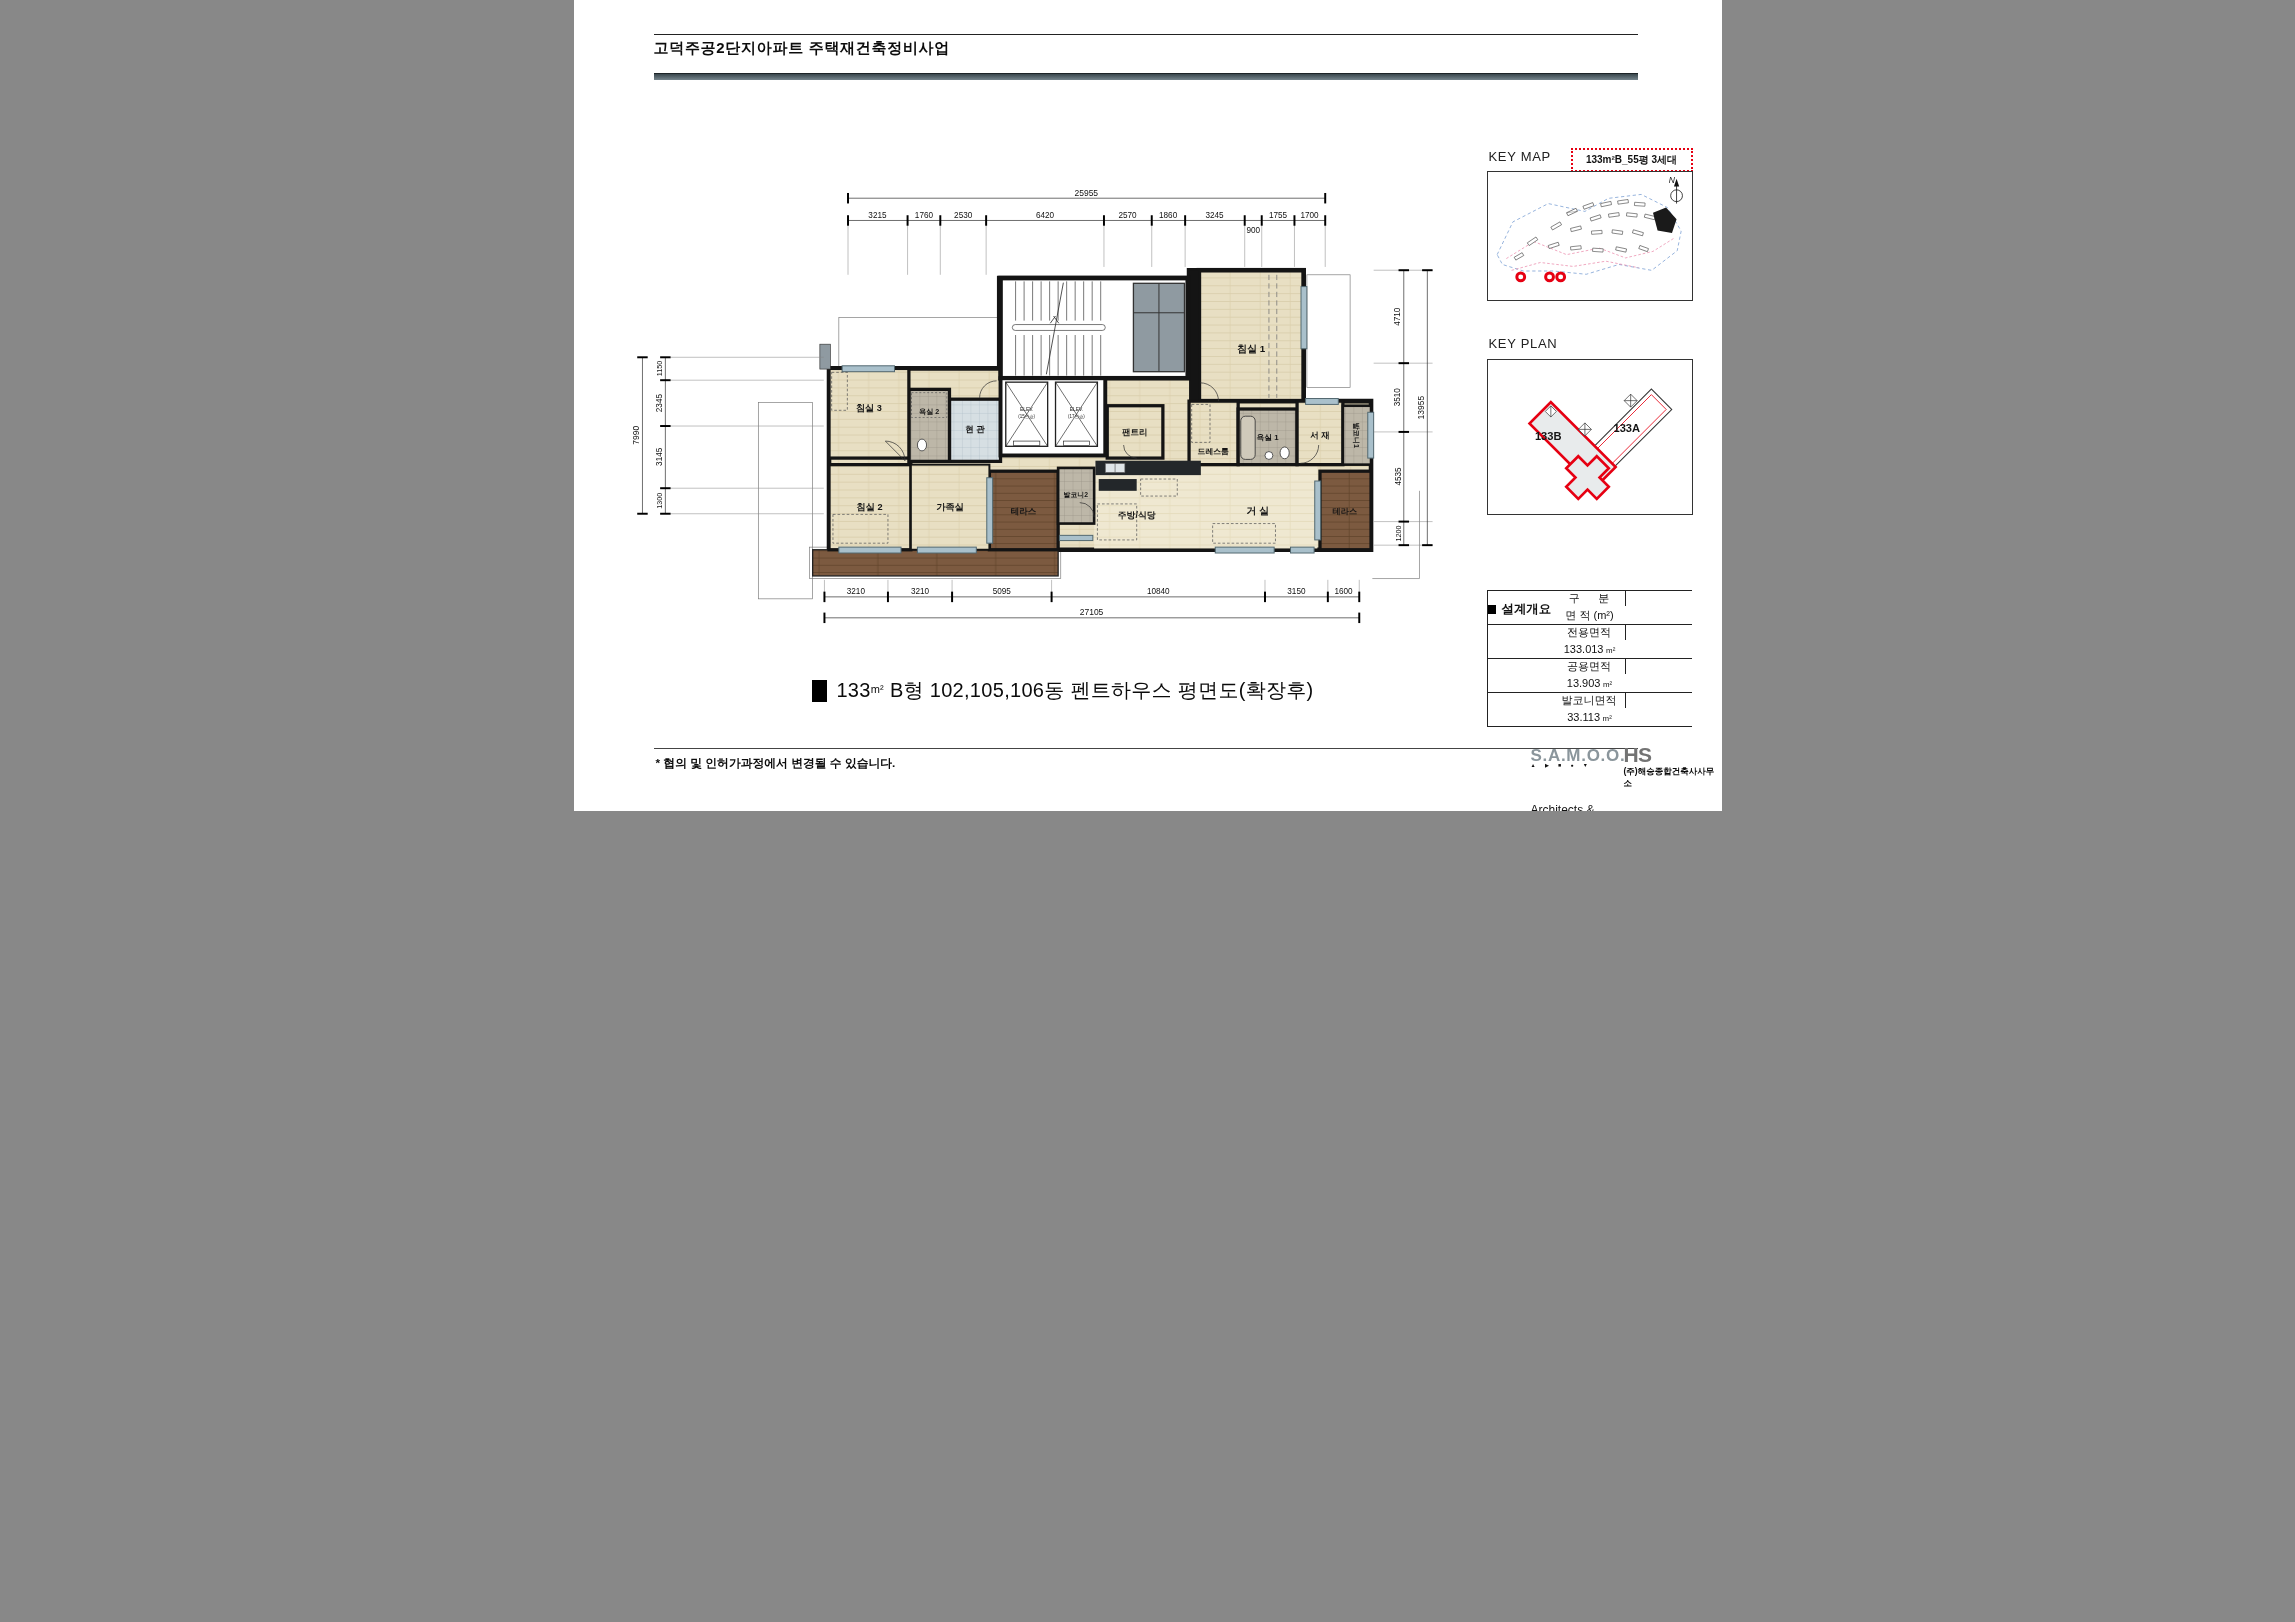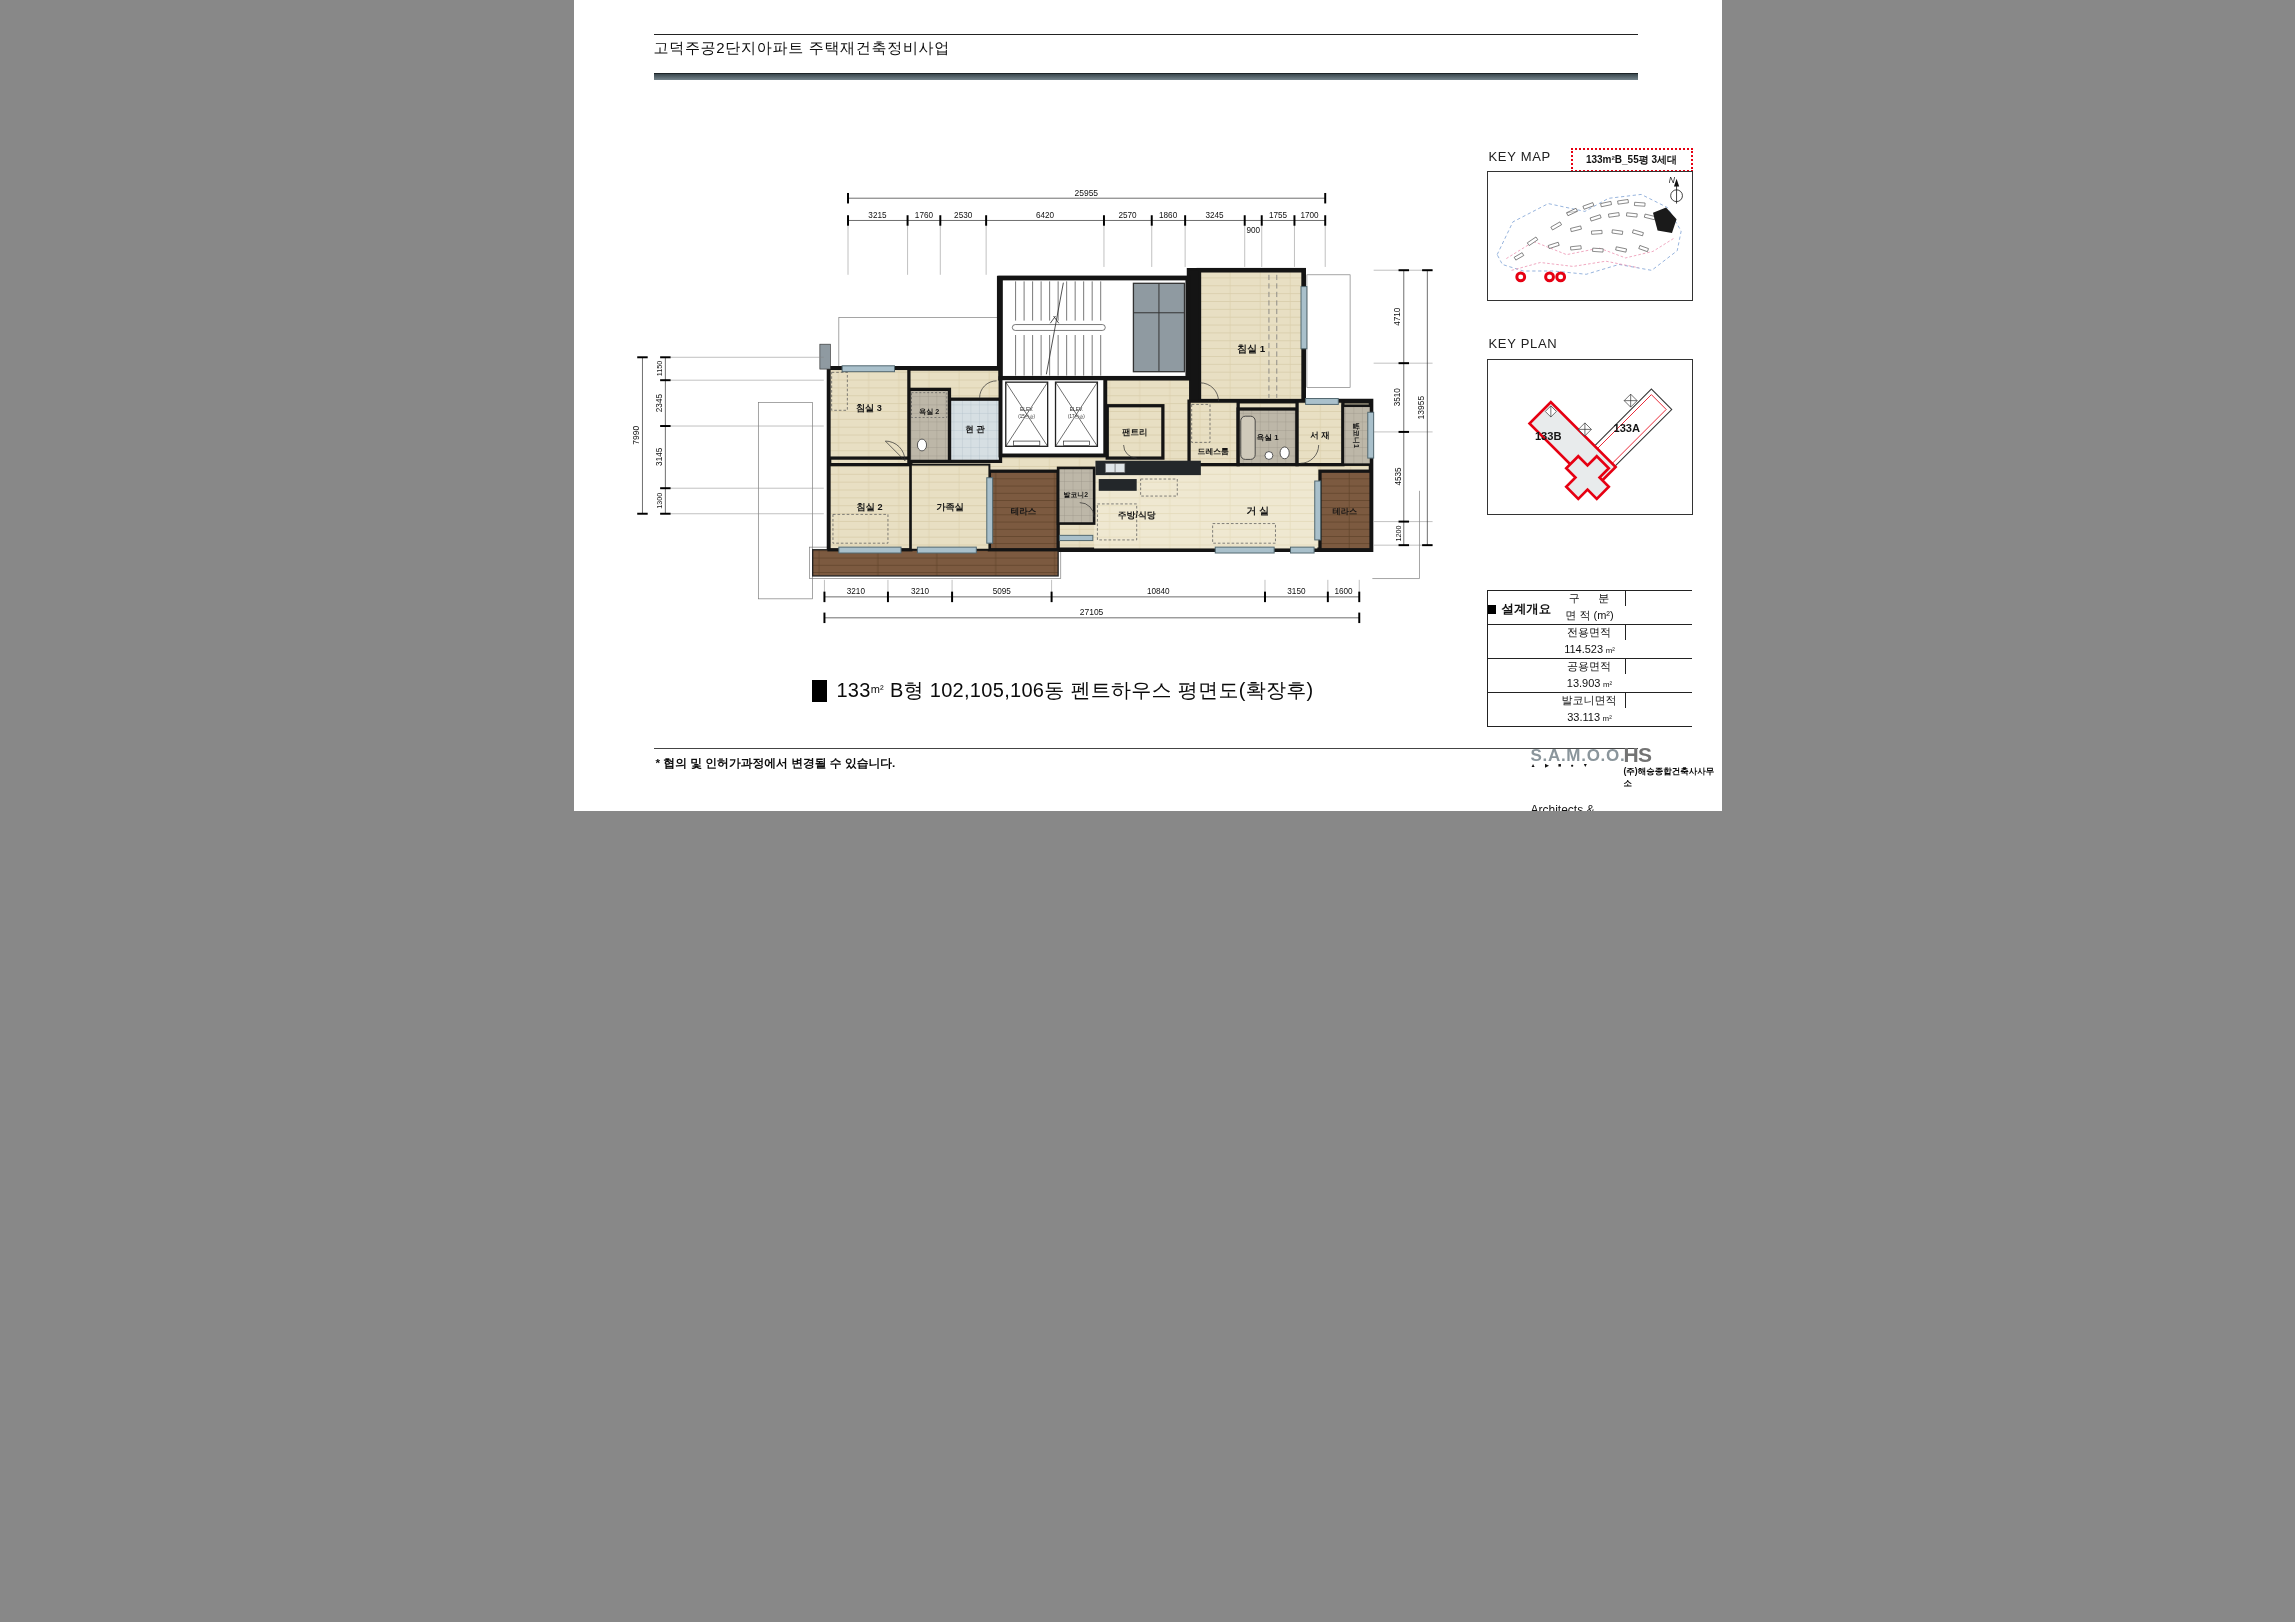--- a/index.html
+++ b/index.html
@@ -1,20 +1,20 @@
 <!DOCTYPE html>
 <html style="font-size:10.5px"><head>
 <meta charset="utf-8">
 <style>
   html,body{margin:0;padding:0;background:#888;}
   .page{position:relative;width:1148px;height:811px;background:#ffffff;margin:0 auto;
         font-family:"Liberation Sans","DejaVu Sans",sans-serif;color:#111;overflow:hidden;}
   .abs{position:absolute;}
   .top-rule{left:80px;top:34px;width:984px;height:1.3px;background:#222;}
-  .page-title{left:80px;top:39px;font-size:15px;font-weight:400;letter-spacing:0.7px;color:#0c0c0c;}
+  .page-title{left:80px;top:39px;font-size:15px;font-weight:700;letter-spacing:0.7px;color:#0c0c0c;}
   .header-bar{left:80px;top:73px;width:984px;height:5.9px;
               background:linear-gradient(#39464c,#76858d);border-top:0.7px solid #1d2427;}
   .panel-label{font-size:13px;font-weight:500;color:#222;letter-spacing:0.7px;}
   .keymap-label{left:915px;top:149px;}
   .unit-tag{left:997px;top:148px;width:118px;height:19.6px;border:2px dotted #e60012;
             background:#fff;font-size:10px;font-weight:600;color:#111;text-align:center;line-height:19.6px;}
   .panel{border:1.3px solid #333;background:#fff;}
   .keymap-panel{left:913px;top:171px;width:204px;height:128px;}
   .keyplan-label{left:915px;top:336px;}
   .keyplan-panel{left:913px;top:359px;width:204px;height:154px;}
@@ -185,21 +185,21 @@
     <span>설계개요</span>
   </div>
   <div class="abs sum-table">
     <div class="sum-row">
       <div class="sum-c1">구      분</div>
       <div class="sum-c2">면 적 (m²)</div>
     </div>
     <div class="sum-row">
       <div class="sum-c1">전용면적</div>
       <div class="sum-c2">
-        <span>114.523</span>
+        <span>133.013</span>
         <span class="unit-s">m²</span>
       </div>
     </div>
     <div class="sum-row">
       <div class="sum-c1">공용면적</div>
       <div class="sum-c2">
         <span>13.903</span>
         <span class="unit-s">m²</span>
       </div>
     </div>

